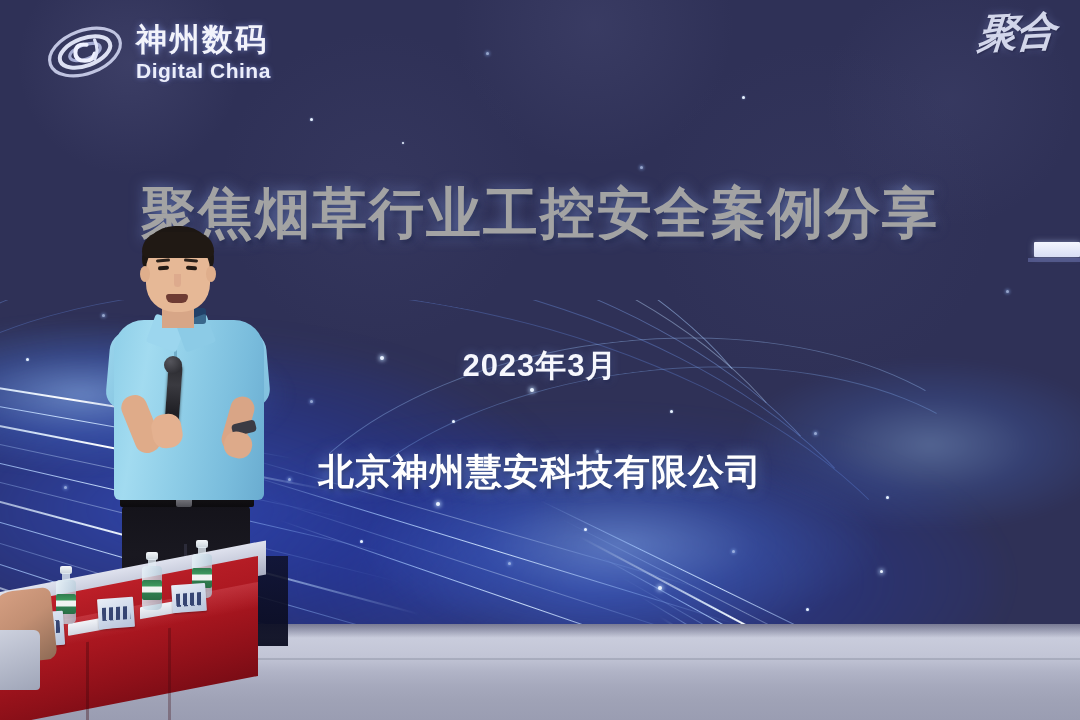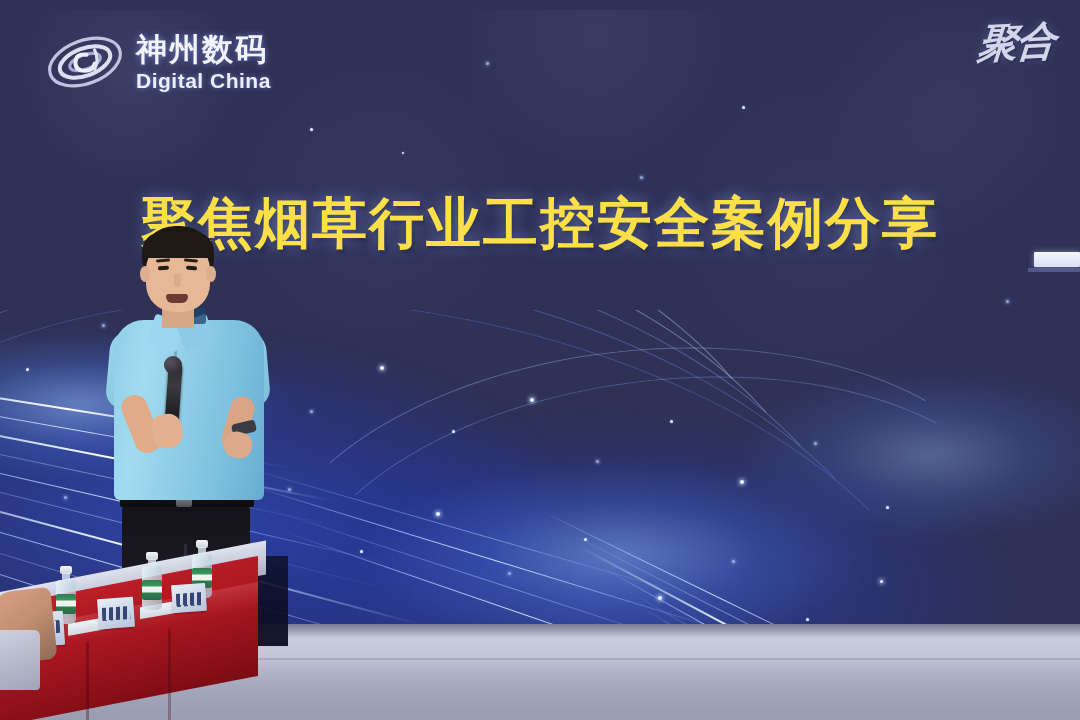--- a/index.html
+++ b/index.html
@@ -10,21 +10,21 @@
   }
   #stage{
     position:relative;
     width:1080px;height:720px;
     overflow:hidden;
     background:#2f3157;
   }
 
   
   .led-screen{
-    position:absolute;left:0;top:10px;width:1080px;height:628px;
+    position:absolute;left:0;top:0;width:1080px;height:628px;
     background:
       radial-gradient(ellipse 900px 420px at 62% 8%, #4a4a72 0%, rgba(74,74,114,0) 62%),
       radial-gradient(ellipse 700px 380px at 18% 22%, #414268 0%, rgba(65,66,104,0) 65%),
       linear-gradient(180deg,#393a60 0%, #41426a 26%, #3b3c63 44%, #30325a 56%, #222murky 57%, #1b1d42 66%, #14163a 78%, #0d1030 100%);
     overflow:hidden;
   }
   
   .screen-mottle{
     position:absolute;inset:0;
     background:
@@ -116,21 +116,21 @@
   }
   .slogan-sub{
     font-size:32px;font-weight:bold;color:#e9ecf8;letter-spacing:3px;
     margin-top:-2px;
     text-shadow:0 0 7px rgba(150,170,255,.45);
   }
 
   .slide-title{
     position:absolute;left:0;right:0;top:177px;
     text-align:center;
-    font-size:55px;font-weight:bold;color:#fde047;
+    font-size:55px;font-weight:bold;color:#a3a3a3;
     letter-spacing:2px;
     text-shadow:0 0 14px rgba(150,180,255,.5), 2px 3px 5px rgba(10,12,40,.65);
   }
   .slide-date{
     position:absolute;left:0;right:0;top:345px;
     text-align:center;
     font-size:31px;font-weight:bold;color:#f6f7fd;
     letter-spacing:1px;
     text-shadow:0 0 10px rgba(140,170,255,.45), 1px 2px 4px rgba(10,12,40,.6);
   }
@@ -457,20 +457,22 @@
         <span class="brand-cn">神州数码</span>
         <span class="brand-en">Digital China</span>
       </div>
     </div>
 
     <div class="slogan">
       <div class="slogan-cal">聚合</div>
     </div>
 
     <div class="slide-title">聚焦烟草行业工控安全案例分享</div>
+    <div class="slide-date">2023年3月</div>
+    <div class="slide-company">北京神州慧安科技有限公司</div>
 
     <div class="edge-bar"></div>
     <div class="edge-bar-2"></div>
   </div>
 
   <div class="floor"></div>
   <div class="floor-shadow"></div>
   <div class="floor-seam"></div>
 
   <div class="speaker">

